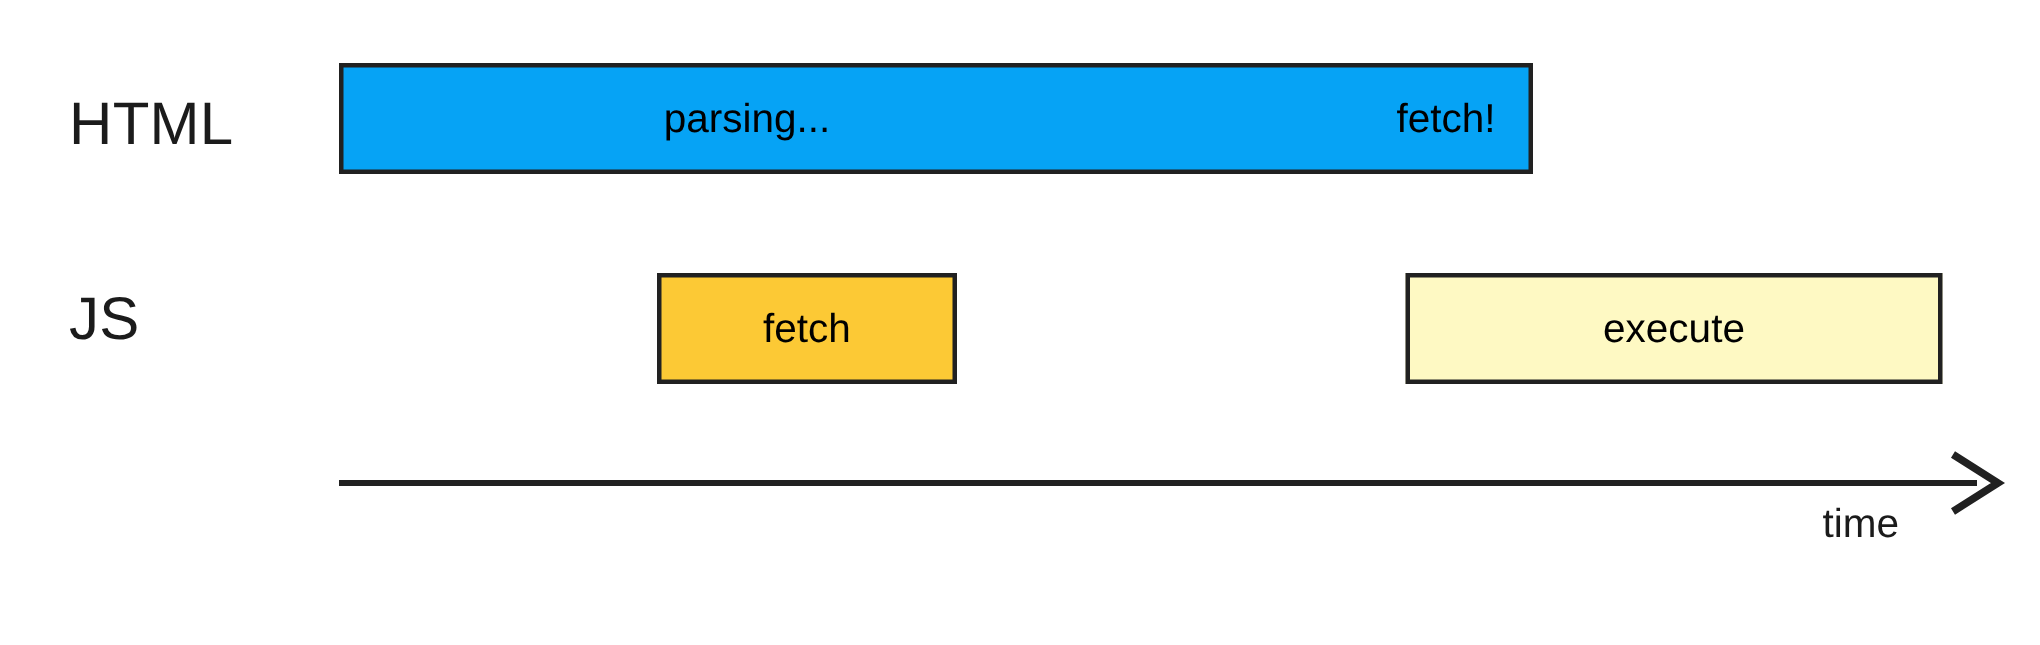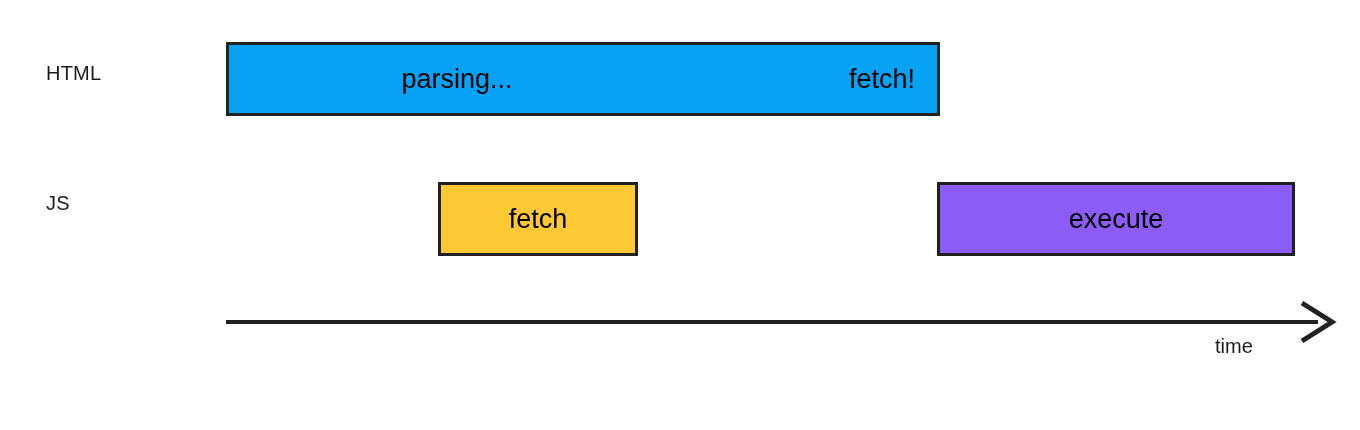--- a/index.html
+++ b/index.html
@@ -17,21 +17,21 @@
   }
 
   #diagram {
     position: absolute;
     inset: 0;
   }
 
   
   .row-label {
     position: absolute;
-    font-size: 20px;
+    font-size: 40px;
     line-height: 1;
     letter-spacing: 0.2px;
     color: #1b1b1b;
     white-space: nowrap;
   }
   #label-html { left: 46px; top: 63px; }
   #label-js   { left: 46px; top: 193px; }
 
   
   .bar {
@@ -42,21 +42,21 @@
     align-items: center;
     font-size: 27px;
     line-height: 1;
     color: #000000;
     white-space: nowrap;
   }
 
   #bar-html-parsing {
     left: 226px;
     top: 42px;
-    width: 714px;
+    width: 796px;
     height: 74px;
     background: #06A3F5;
     justify-content: flex-start;
   }
   #bar-html-parsing .seg-start {
     position: absolute;
     left: 0;
     right: 0;
     text-align: center;
     transform: translateX(-126px);
@@ -89,21 +89,21 @@
     position: absolute;
     left: 220px;
     top: 295px;
     width: 1120px;
     height: 60px;
   }
   #axis-caption {
     position: absolute;
     left: 1215px;
     top: 336px;
-    font-size: 20px;
+    font-size: 27px;
     line-height: 1;
     color: #1b1b1b;
     white-space: nowrap;
   }
 </style>
 </head>
 <body style="background: rgb(255, 255, 255);">
 
 <div id="diagram">
 
@@ -113,21 +113,21 @@
 
   <div class="bar" id="bar-html-parsing" style="background: rgb(6, 163, 245); border-color: rgb(33, 33, 33);">
     <span class="seg-start">parsing...</span>
     <span class="seg-end">fetch!</span>
   </div>
 
   <div class="bar" id="bar-js-fetch" style="background: rgb(252, 201, 53); border-color: rgb(33, 33, 33);">
     <span>fetch</span>
   </div>
 
-  <div class="bar" id="bar-js-execute" style="background: #8b5cf6; border-color: rgb(33, 33, 33);">
+  <div class="bar" id="bar-js-execute" style="background: #fef9c3; border-color: rgb(33, 33, 33);">
     <span>execute</span>
   </div>
 
   <svg id="time-axis" viewBox="0 0 1120 60">
     <line x1="6" y1="27" x2="1098" y2="27" stroke="#212121" stroke-width="4"></line>
     <polyline points="1082,8 1112,27 1082,46" fill="none" stroke="#212121" stroke-width="5" stroke-linecap="butt" stroke-linejoin="miter"></polyline>
   </svg>
 
   <div id="axis-caption">time</div>
 

